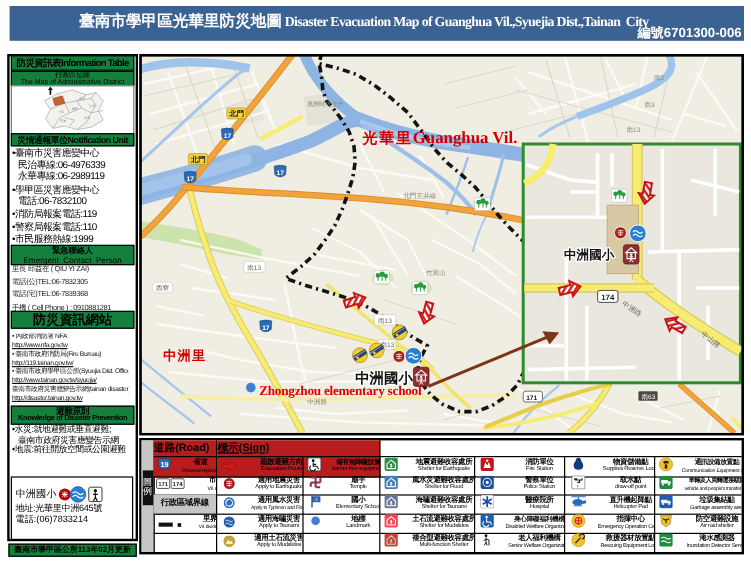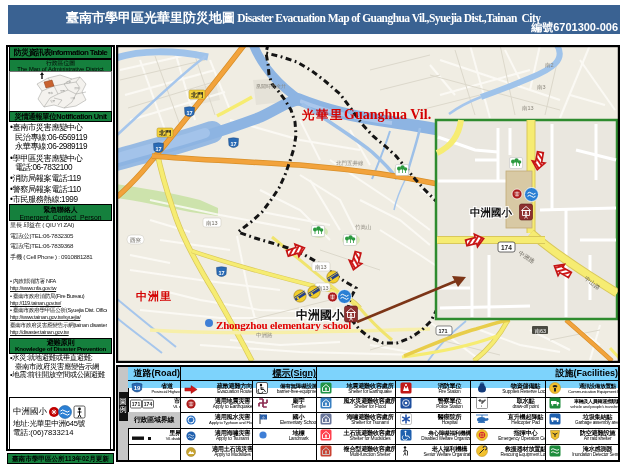--- a/index.html
+++ b/index.html
@@ -1,20 +1,20 @@
 <!DOCTYPE html>
 <html><head><meta charset="utf-8">
 <style>
 html,body{margin:0;padding:0;background:#fff;}
 #page{position:relative;width:626px;height:470px;background:#fff;overflow:hidden;
   font-family:"Liberation Sans",sans-serif;-webkit-font-smoothing:antialiased;}
 .abs{position:absolute;}
 .gray{background:#15803d;border:1px solid #000;}
 .ctr{text-align:center;}
-.lh{position:absolute;font-weight:bold;font-size:9px;text-align:right;line-height:13px;background:#7dd3fc;border-right:1px solid #000;height:21px;top:0;overflow:hidden;}
+.lh{position:absolute;font-weight:bold;font-size:9px;text-align:left;line-height:13px;background:#b91c1c;border-right:1px solid #000;height:31px;top:0;overflow:hidden;}
 .lc{position:absolute;overflow:hidden;}
 .lt{position:absolute;top:50%;transform:translateY(-50%);width:100%;text-align:center;line-height:6px;}
 .t1{font-size:6.2px;font-weight:bold;letter-spacing:-0.3px;white-space:nowrap;}
 .t2{font-size:4.8px;letter-spacing:-0.2px;white-space:nowrap;}
 .lic{position:absolute;top:50%;transform:translateY(-50%);}
 </style></head>
 <body>
 <div id="page">
 
 <div class="abs" style="left:8px;top:5px;width:612px;height:29px;background:#3a6292;"></div>
@@ -52,41 +52,42 @@
           <text x="56" y="11">光華</text>
           <text x="38" y="22">平和</text>
           <text x="64" y="17">頂洲</text>
         </g>
 </svg></div>
 
 <div class="abs gray ctr" style="left:9px;top:111px;width:101px;height:9px;font-size:7.4px;font-weight:bold;line-height:10px;white-space:nowrap;overflow:hidden;letter-spacing:-0.4px;">災情通報單位Notification Unit</div>
 
 <div class="abs" style="left:10px;top:123px;width:98px;font-size:8.2px;line-height:9.6px;letter-spacing:-0.4px;white-space:nowrap;overflow:hidden;">
 <div>•臺南市災害應變中心</div>
-<div style="padding-left:5px;">民治專線:06-6569119</div>
+<div style="padding-left:5px;">民治專線:06-4976339</div>
 <div style="padding-left:5px;">永華專線:06-2989119</div>
 <div style="margin-top:2px;">•學甲區災害應變中心</div>
 <div style="padding-left:5px;">電話:06-7832100</div>
 <div style="margin-top:1.5px;">•消防局報案電話:119</div>
 <div style="margin-top:0.6px;">•警察局報案電話:110</div>
 <div style="margin-top:0.6px;">•市民服務熱線:1999</div>
 </div>
 
 <div class="abs gray ctr" style="left:9px;top:204px;width:101px;height:15px;font-size:6.8px;line-height:7.6px;overflow:hidden;">
       <div style="margin-top:1px;font-weight:bold;">緊急聯絡人</div>
       <div>Emergent&nbsp; Contact&nbsp; Person</div>
     </div>
 
 <div class="abs" style="left:10px;top:220px;width:98px;font-size:6.2px;line-height:10.5px;letter-spacing:-0.3px;white-space:nowrap;color:#222;overflow:hidden;">
 <div>里長 邱益在 ( QIU YI ZAI)</div>
 <div>電話(公)TEL:06-7832305</div>
 <div>電話(宅)TEL:06-7839368</div>
 <div>手機 ( Cell Phone ) : 0910881281</div>
 </div>
 
+<div class="abs gray ctr" style="left:9px;top:259px;width:101px;height:13px;font-size:11px;font-weight:bold;line-height:14px;white-space:nowrap;overflow:hidden;">防災資訊網站</div>
 
 <div class="abs" style="left:10px;top:278px;width:97px;font-size:5.6px;line-height:7.3px;letter-spacing:-0.3px;white-space:nowrap;color:#111;overflow:hidden;">
 <div>• 內政部消防署 NFA</div>
 <div style="text-decoration:underline;">http://www.nfa.gov.tw</div>
 <div>• 臺南市政府消防局(Fire Bureau)</div>
 <div style="text-decoration:underline;">http://119.tainan.gov.tw/</div>
 <div>• 臺南市政府學甲區公所(Syuejia Dist. Office)</div>
 <div style="text-decoration:underline;">http://www.tainan.gov.tw/syuejia/</div>
 <div>臺南市政府災害應變告示網(tainan disaster)</div>
 <div style="text-decoration:underline;">http://disaster.tainan.gov.tw</div>
@@ -553,21 +554,20 @@
 <div class="abs" style="left:116px;top:365px;width:504px;height:97px;border:2px solid #000;box-sizing:border-box;background:#fff;">
 
 <div style="position:absolute;left:0;top:0;width:10px;height:93px;background:#c6c6c6;border-right:1px solid #000;"></div>
 
 <div style="position:absolute;left:0.5px;top:25px;width:9px;height:29px;background:#111;color:#fff;font-size:7.5px;line-height:8px;text-align:center;padding-top:6px;box-sizing:border-box;">圖<br>例</div>
 
 <div class="lh" style="left:10px;width:52px;">道路(Road)</div>
 
 <div class="lh" style="left:63px;width:135px;text-decoration:underline;">標示(Sign)</div>
 
-<div class="lh" style="left:199px;width:301px;border-right:none;">設施(Facilities)</div>
 
 <div class="lc" style="left:10px;top:13px;width:52px;height:16px;border-right:1px solid #000;border-bottom:1px solid #000;border-top:1px solid #000;">
         <span class="lic" style="left:3px;"><svg width="12" height="12">
             <use href="#sh19"></use>
           </svg></span>
         <div class="lt" style="padding-left:13px;">
           <div class="t1">省道</div>
           <div class="t2" style="font-size:4.1px;">Provincial Highway</div>
         </div>
       </div>

